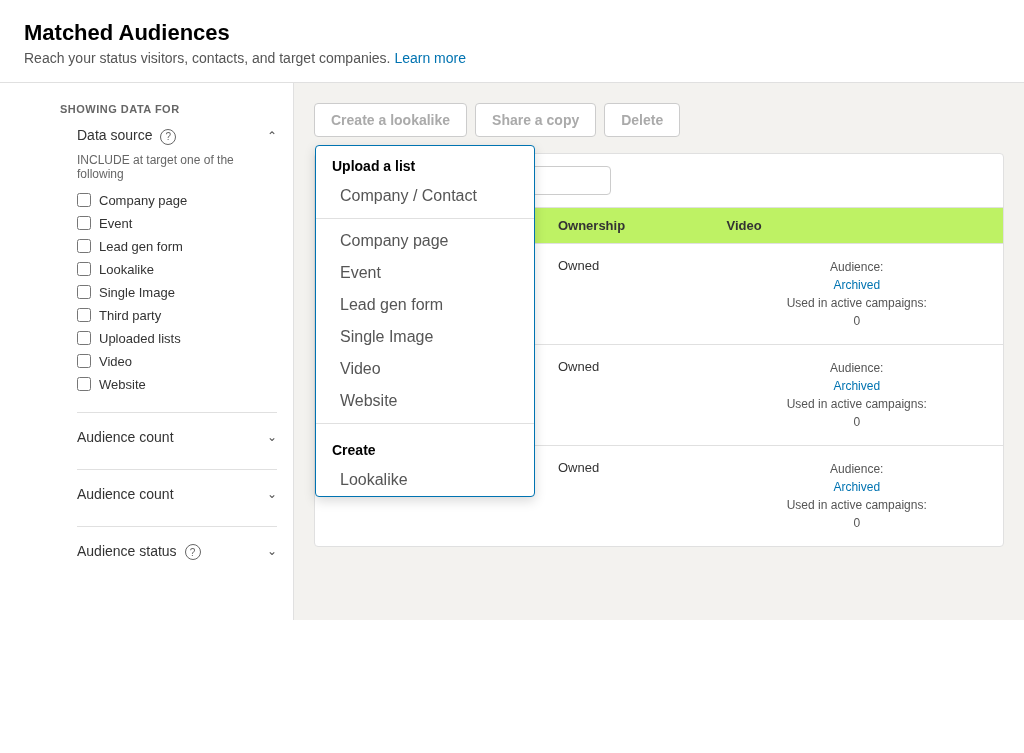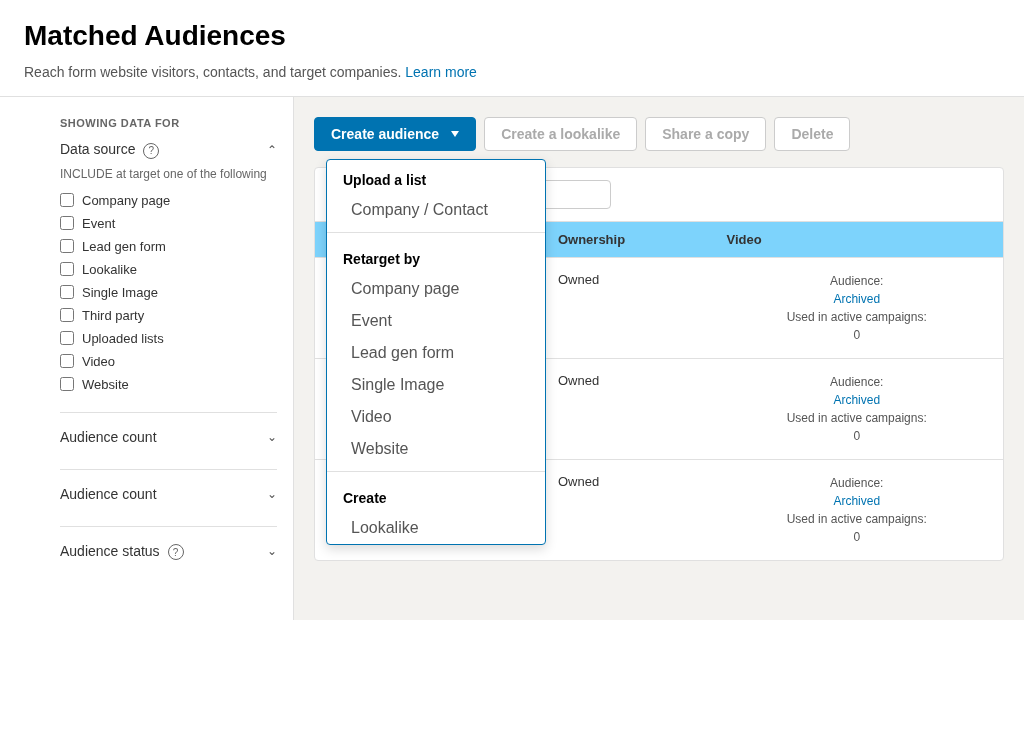--- a/index.html
+++ b/index.html
@@ -1,31 +1,31 @@
 <!DOCTYPE html>
 <html><head>
   <meta charset="utf-8">
   <style>
     * { box-sizing: border-box; margin: 0; padding: 0; }
     body { font-family: -apple-system, BlinkMacSystemFont, 'Segoe UI', Arial, sans-serif; font-size: 14px; background: #f3f2ef; color: #333; }
 
     .page-wrapper { background: #fff; min-height: 753px; max-width: 1024px; }
 
     .header { padding: 20px 24px 16px; background: #fff; border-bottom: 1px solid #e0e0e0; }
-    .header h1 { font-size: 28px; font-weight: 700; color: #000; margin-bottom: 12px; }
+    .header h1 { font-size: 22px; font-weight: 700; color: #000; margin-bottom: 4px; }
     .header p { font-size: 14px; color: #555; }
     .header a { color: #0073b1; text-decoration: none; }
 
     .content-area { display: flex; padding-left: 44px; }
 
     
     .sidebar { width: 250px; min-width: 250px; padding: 20px 16px; border-right: 1px solid #e0e0e0; background: #fff; }
     .showing-label { font-size: 11px; font-weight: 600; color: #666; text-transform: uppercase; letter-spacing: 0.5px; margin-bottom: 12px; }
 
-    .filter-section { margin-bottom: 16px; border-bottom: 1px solid #e0e0e0; padding-bottom: 16px; }
+    .filter-section { margin-bottom: 16px; border-bottom: 1px solid #e0e0e0; padding-bottom: 16px; margin-left: 17px; }
     .filter-section:last-child { border-bottom: none; }
 
     .filter-header { display: flex; justify-content: space-between; align-items: center; cursor: pointer; margin-bottom: 8px; }
     .filter-subtitle { font-size: 12px; color: #666; margin-bottom: 8px; }
 
     .chevron { font-size: 12px; color: #555; }
     .help-icon { display: inline-flex; align-items: center; justify-content: center; width: 16px; height: 16px; border-radius: 50%; border: 1px solid #666; font-size: 10px; color: #666; margin-left: 4px; cursor: pointer; }
 
     .checkbox-item { display: flex; align-items: center; gap: 8px; padding: 4px 0; font-size: 13px; color: #333; }
     .checkbox-item input[type="checkbox"] { width: 14px; height: 14px; cursor: pointer; }
@@ -35,32 +35,32 @@
 
     
     .toolbar { display: flex; gap: 8px; margin-bottom: 16px; position: relative; }
 
     .btn-primary { background: #0073b1; color: #fff; border: 1px solid #0073b1; padding: 8px 16px; border-radius: 4px; font-size: 14px; font-weight: 600; cursor: pointer; display: flex; align-items: center; gap: 6px; }
 
     .btn-secondary { background: #fff; color: #0073b1; border: 1px solid #0073b1; padding: 8px 16px; border-radius: 4px; font-size: 14px; font-weight: 600; cursor: pointer; }
     .btn-secondary.disabled { color: #aaa; border-color: #ccc; cursor: default; }
 
     
-    .dropdown-menu { position: absolute; top: 42px; left: 12px; width: 220px; background: #fff; border: 1.5px solid #0073b1; border-radius: 4px; box-shadow: 0 4px 12px rgba(0,0,0,0.15); z-index: 100; }
+    .dropdown-menu { position: absolute; top: 42px; left: 1px; width: 220px; background: #fff; border: 1.5px solid #0073b1; border-radius: 4px; box-shadow: 0 4px 12px rgba(0,0,0,0.15); z-index: 100; }
     .dropdown-section-title { font-size: 14px; font-weight: 700; color: #000; padding: 12px 16px 6px; }
     .dropdown-item { font-size: 16px; color: #555; padding: 7px 16px 7px 24px; cursor: pointer; }
     .dropdown-divider { border: none; border-top: 1px solid #e0e0e0; margin: 6px 0; }
 
     
     .table-container { background: #fff; border-radius: 4px; border: 1px solid #e0e0e0; }
     .table-search-row { padding: 12px 16px; border-bottom: 1px solid #e0e0e0; display: flex; align-items: center; }
     .search-input { border: 1px solid #ccc; border-radius: 4px; padding: 6px 10px; font-size: 13px; width: 280px; outline: none; }
 
     table { width: 100%; border-collapse: collapse; }
-    thead { background: #7dd3fc; }
+    thead { background: #bef264; }
     th { padding: 10px 16px; text-align: left; font-size: 13px; font-weight: 600; color: #333; border-bottom: 1px solid #e0e0e0; }
     td { padding: 14px 16px; font-size: 13px; color: #333; border-bottom: 1px solid #e0e0e0; vertical-align: top; }
     tr:last-child td { border-bottom: none; }
 
     .sort-icon { color: #666; font-size: 11px; margin-left: 4px; }
     .audience-name { color: #0073b1; font-weight: 600; cursor: pointer; }
     .status-archived { color: #0073b1; cursor: pointer; }
     .status-text { font-size: 12px; color: #555; line-height: 1.5; text-align: center; }
 
     .caret { display: inline-block; width: 0; height: 0; border-left: 4px solid transparent; border-right: 4px solid transparent; border-top: 6px solid #fff; margin-left: 6px; }
@@ -68,21 +68,21 @@
     .checkbox-cell input[type="checkbox"] { width: 14px; height: 14px; }
   </style>
 </head>
 <body>
 
 <div class="page-wrapper">
 
   <div class="header">
     <h1>Matched Audiences</h1>
     <p>
-      <span>Reach form website visitors, contacts, and target companies.</span>
+      <span>Reach your status visitors, contacts, and target companies.</span>
       <a href="#">Learn more</a>
     </p>
   </div>
 
   <div class="content-area">
 
     <div class="sidebar">
       <div class="showing-label">SHOWING DATA FOR</div>
 
       <div class="filter-section">
@@ -155,41 +155,36 @@
             <span class="help-icon">?</span>
           </span>
           <span class="chevron">⌄</span>
         </div>
       </div>
     </div>
 
     <div class="main-content">
 
       <div class="toolbar">
-        <button class="btn-primary">
-          <span>Create audience</span>
-          <span class="caret"></span>
-        </button>
         <button class="btn-secondary disabled">
           <span>Create a lookalike</span>
         </button>
         <button class="btn-secondary disabled">
           <span>Share a copy</span>
         </button>
         <button class="btn-secondary disabled">
           <span>Delete</span>
         </button>
 
         <div class="dropdown-menu">
           <div class="dropdown-section-title">Upload a list</div>
           <div class="dropdown-item">
             <span>Company / Contact</span>
           </div>
           <hr class="dropdown-divider">
-          <div class="dropdown-section-title">Retarget by</div>
           <div class="dropdown-item">
             <span>Company page</span>
           </div>
           <div class="dropdown-item">
             <span>Event</span>
           </div>
           <div class="dropdown-item">
             <span>Lead gen form</span>
           </div>
           <div class="dropdown-item">

